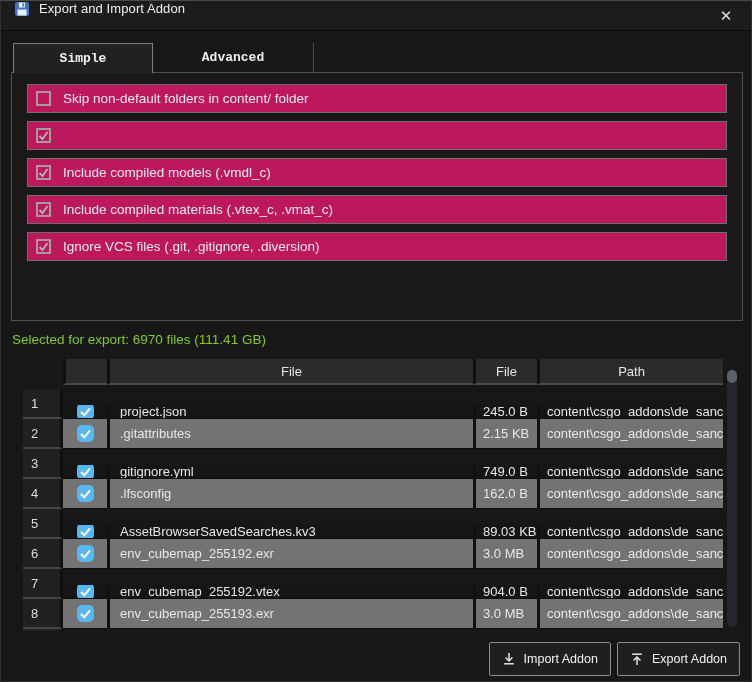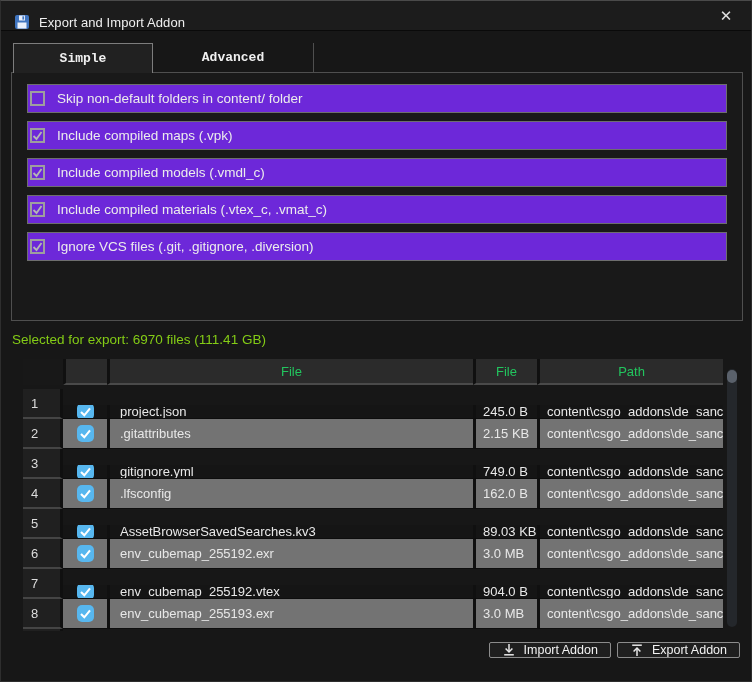--- a/index.html
+++ b/index.html
@@ -4,56 +4,56 @@
 <style>
   * { margin:0; padding:0; box-sizing:border-box; }
   html,body { width:752px; height:682px; background:#171717; overflow:hidden;
     font-family:"Liberation Sans","DejaVu Sans",sans-serif; }
   .window { position:relative; width:752px; height:682px; background:#171717;
     border:1px solid #2e2e2e; border-top:1px solid #4a4a4a; }
 
   
   .titlebar { position:absolute; top:0; left:0; width:100%; height:30px;
     background:#1c1c1c; border-bottom:1px solid #0a0a0a;
-    display:flex; align-items:flex-end; padding-left:13px; }
+    display:flex; align-items:flex-start; padding-left:13px; }
   .app-icon { width:16px; height:16px; display:inline-flex; }
   .title { color:#f0f0f0; font-size:13px; margin-left:9px; letter-spacing:.1px; }
   .close { position:absolute; right:13px; top:0; height:30px; width:24px;
     display:flex; align-items:center; justify-content:center;
     color:#e0e0e0; font-size:15px; cursor:default; }
 
   
   .tabs { position:absolute; top:42px; left:12px; display:flex; height:30px; z-index:3; }
   .tab { display:flex; align-items:center; justify-content:center;
     color:#f0f0f0; font-size:13px; font-weight:700;font-family:Liberation Mono, monospace; }
   .tab-simple { width:140px; background:#212121; border:1px solid #7d7d7d; border-bottom:none; }
   .tab-advanced { width:161px; border-right:1px solid #4f4f4f; height:29px; }
 
   
   .panel { position:absolute; top:71px; left:10px; width:732px; height:249px;
     border:1px solid #4f4f4f; background:#191919; }
   .option { height:29px; margin:0 15px 8px 15px; border:1px solid #6e6e6e;
-    background:#6d28d9; display:flex; align-items:center; padding-left:2px; }
+    background:#be185d; display:flex; align-items:center; padding-left:8px; }
   .option:first-child { margin-top:11px; }
   .opt-cb { width:15px; height:15px; display:inline-flex; flex:none; }
   .opt-cb .check-glyph { display:none; }
   .opt-cb.checked .check-glyph { display:block; }
   .option-label { color:#ececec; font-size:13.5px; margin-left:12px; font-weight:500; }
 
   
   .summary { position:absolute; top:331px; left:11px; color:#84cc16; font-size:13.5px; }
 
   
   .table { position:absolute; top:358px; left:22px; width:714px; height:272px; overflow:hidden; }
   .grid { display:grid; width:700px;
     grid-template-columns:40px 44px 366px 64px 186px;
     grid-auto-rows:30px; }
   .hrow { height:26px; }
   .corner { background:#181818; height:26px; }
-  .hcell { background:#2b2b2b; color:#22c55e; font-size:13px; height:26px;
+  .hcell { background:#2b2b2b; color:#e5e5e5; font-size:13px; height:26px;
     display:flex; align-items:center; justify-content:center;
     border-left:3px solid #101010; border-bottom:2px solid #4a4a4a; }
   .cell { display:flex; align-items:center; color:#e8e8e8; font-size:13px;
     border-bottom:1px solid #0d0d0d; overflow:hidden; white-space:nowrap; }
   .cell-num { background:#202020; color:#dcdcdc; padding-left:8px;
     border-bottom:2px solid #454545; border-right:3px solid #101010; }
   .cell-check { justify-content:center; }
   .cell-file { padding-left:10px; border-left:3px solid #101010; }
   .cell-size { padding-left:7px; border-left:3px solid #101010; }
   .cell-path { padding-left:7px; border-left:3px solid #101010; }
@@ -61,21 +61,21 @@
   .even { background:#737373; }
   .rowcb { width:17px; height:17px; border-radius:5px;
     background:var(--accent_blue,#57b7ef); display:flex; align-items:center; justify-content:center; }
   .scrollbar { position:absolute; right:0; top:10px; width:10px; height:258px;
     background:#24272b; border-radius:5px; }
   .thumb { position:absolute; top:1px; left:0; width:10px; height:13px;
     background:#5a616b; border-radius:5px; }
 
   
   .footer { position:absolute; top:641px; right:11px; display:flex; gap:6px; }
-  .btn { height:16px; display:flex; align-items:center; gap:8px; padding:0 12px;
+  .btn { height:34px; display:flex; align-items:center; gap:8px; padding:0 12px;
     background:#1f1f1f; border:1px solid #8c8c8c; border-radius:2px;
     color:#f2f2f2; font-size:12.5px; font-family:inherit; cursor:default; }
   .btn svg { display:block; }
 </style>
 </head>
 <body>
 
 <div class="window">
 
   <div class="titlebar">
@@ -106,21 +106,20 @@
       </span>
       <span class="option-label">Skip non-default folders in content/ folder</span>
     </div>
     <div class="option">
       <span class="opt-cb checked">
         <svg width="15" height="15" viewBox="0 0 15 15">
             <rect x="1" y="1" width="13" height="13" fill="none" stroke="#9e9e9e" stroke-width="2"></rect>
             <polyline class="check-glyph" points="3.5,8 6.5,11 11.5,4" fill="none" stroke="#b5b5b5" stroke-width="1.8"></polyline>
           </svg>
       </span>
-      <span class="option-label">Include compiled maps (.vpk)</span>
     </div>
     <div class="option">
       <span class="opt-cb checked">
         <svg width="15" height="15" viewBox="0 0 15 15">
             <rect x="1" y="1" width="13" height="13" fill="none" stroke="#9e9e9e" stroke-width="2"></rect>
             <polyline class="check-glyph" points="3.5,8 6.5,11 11.5,4" fill="none" stroke="#b5b5b5" stroke-width="1.8"></polyline>
           </svg>
       </span>
       <span class="option-label">Include compiled models (.vmdl_c)</span>
     </div>

